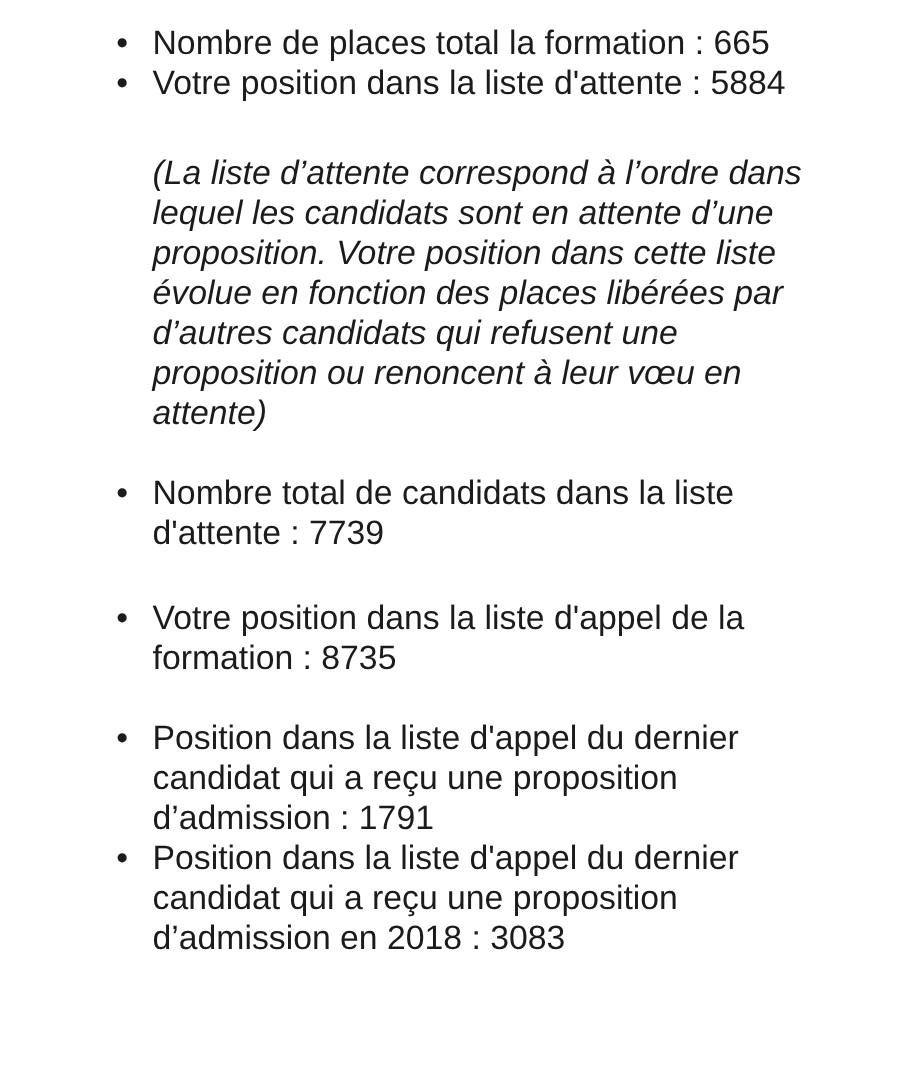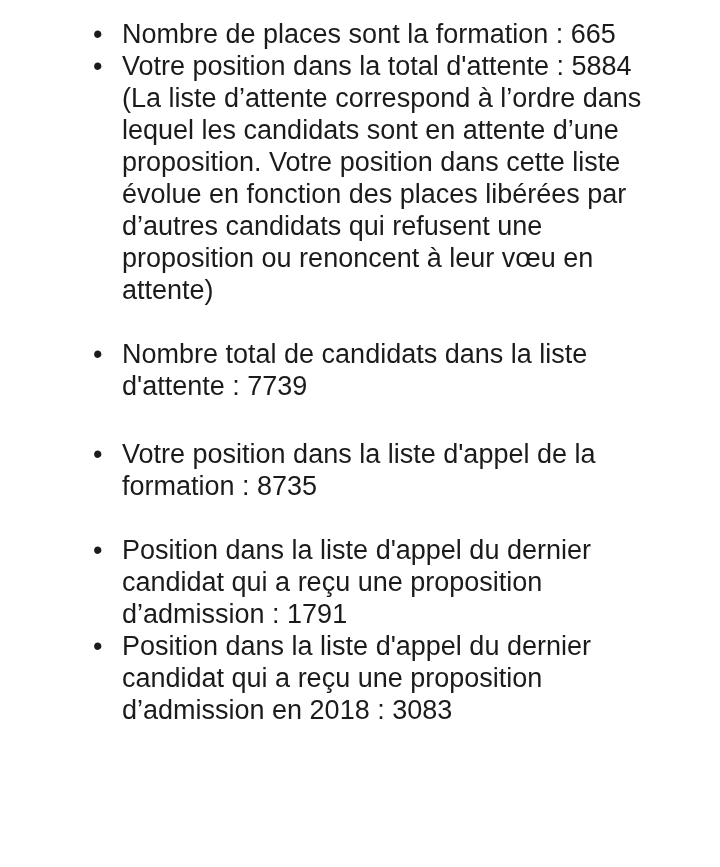--- a/index.html
+++ b/index.html
@@ -37,28 +37,30 @@
     color: #1b1b1b;
   }
   .label {
     white-space: pre-line;
   }
   .num {
     font-weight: 400;
   }
   .note {
     white-space: pre-line;
+    font-style: italic;
+    margin-top: 40px;
   }
 </style>
 </head>
 <body>
 
 <ul class="stats">
-  <li><span class="bullet">•</span><span class="label">Nombre de places sont la formation : </span><strong class="num">665</strong></li>
-  <li><span class="bullet">•</span><span class="label">Votre position dans la total d'attente : </span><strong class="num">5884</strong><div class="note">(La liste d’attente correspond à l’ordre dans
+  <li><span class="bullet">•</span><span class="label">Nombre de places total la formation : </span><strong class="num">665</strong></li>
+  <li><span class="bullet">•</span><span class="label">Votre position dans la liste d'attente : </span><strong class="num">5884</strong><div class="note">(La liste d’attente correspond à l’ordre dans
 lequel les candidats sont en attente d’une
 proposition. Votre position dans cette liste
 évolue en fonction des places libérées par
 d’autres candidats qui refusent une
 proposition ou renoncent à leur vœu en
 attente)</div></li>
   <li class="gap-sm"><span class="bullet">•</span><span class="label">Nombre total de candidats dans la liste
 d'attente : </span><strong class="num">7739</strong></li>
   <li class="gap-md"><span class="bullet">•</span><span class="label">Votre position dans la liste d'appel de la
 formation : </span><strong class="num">8735</strong></li>

